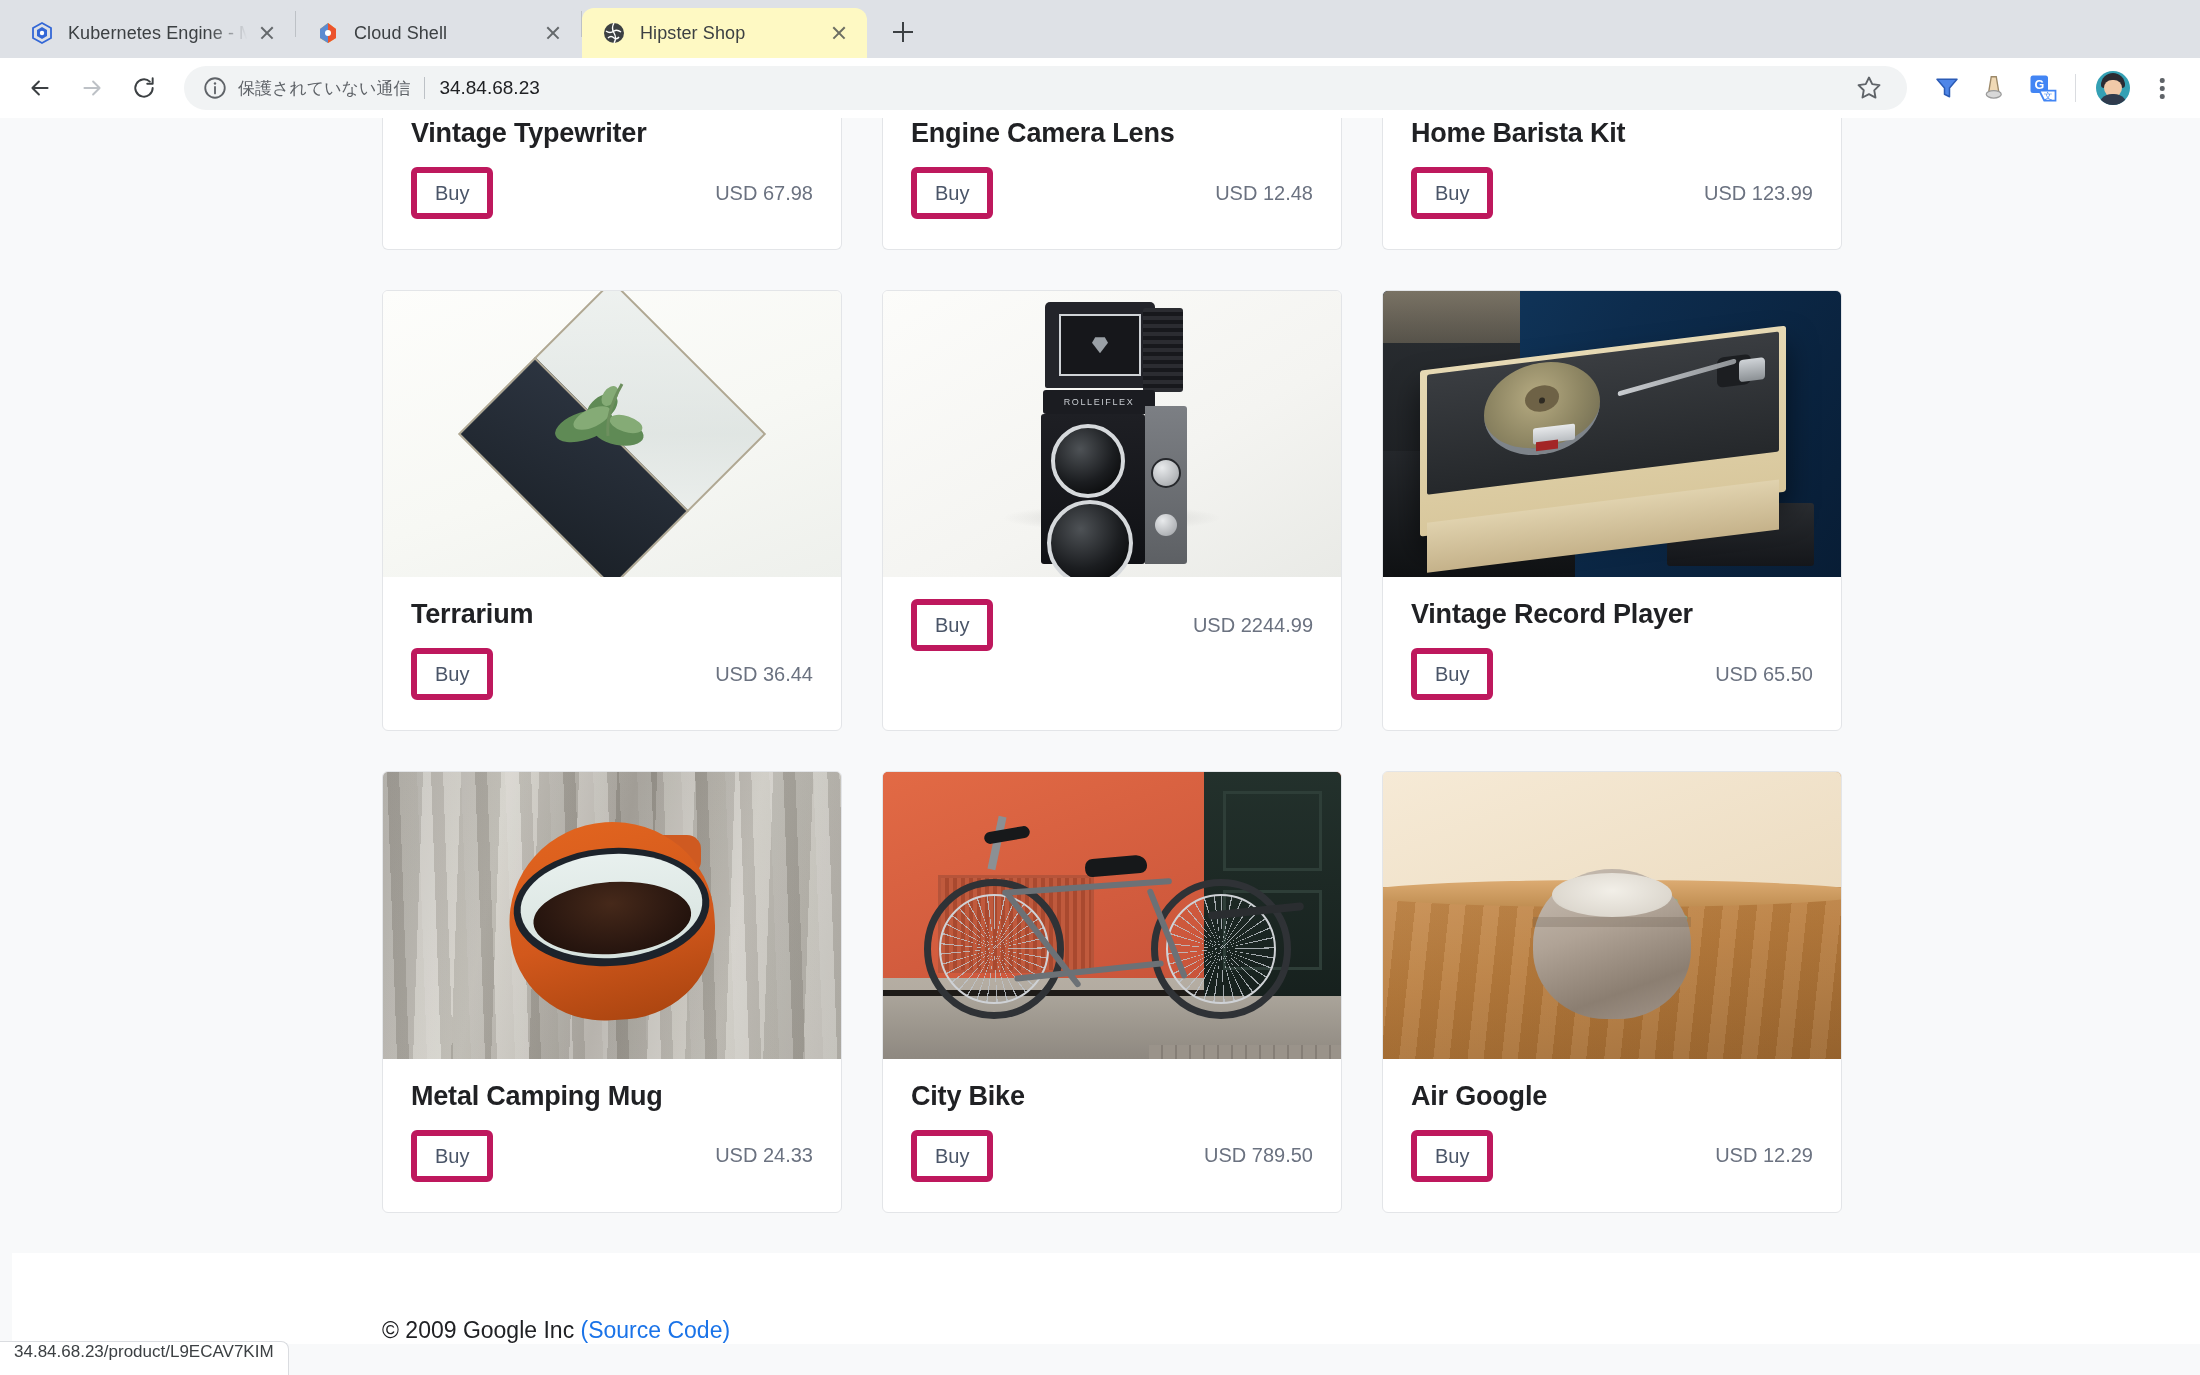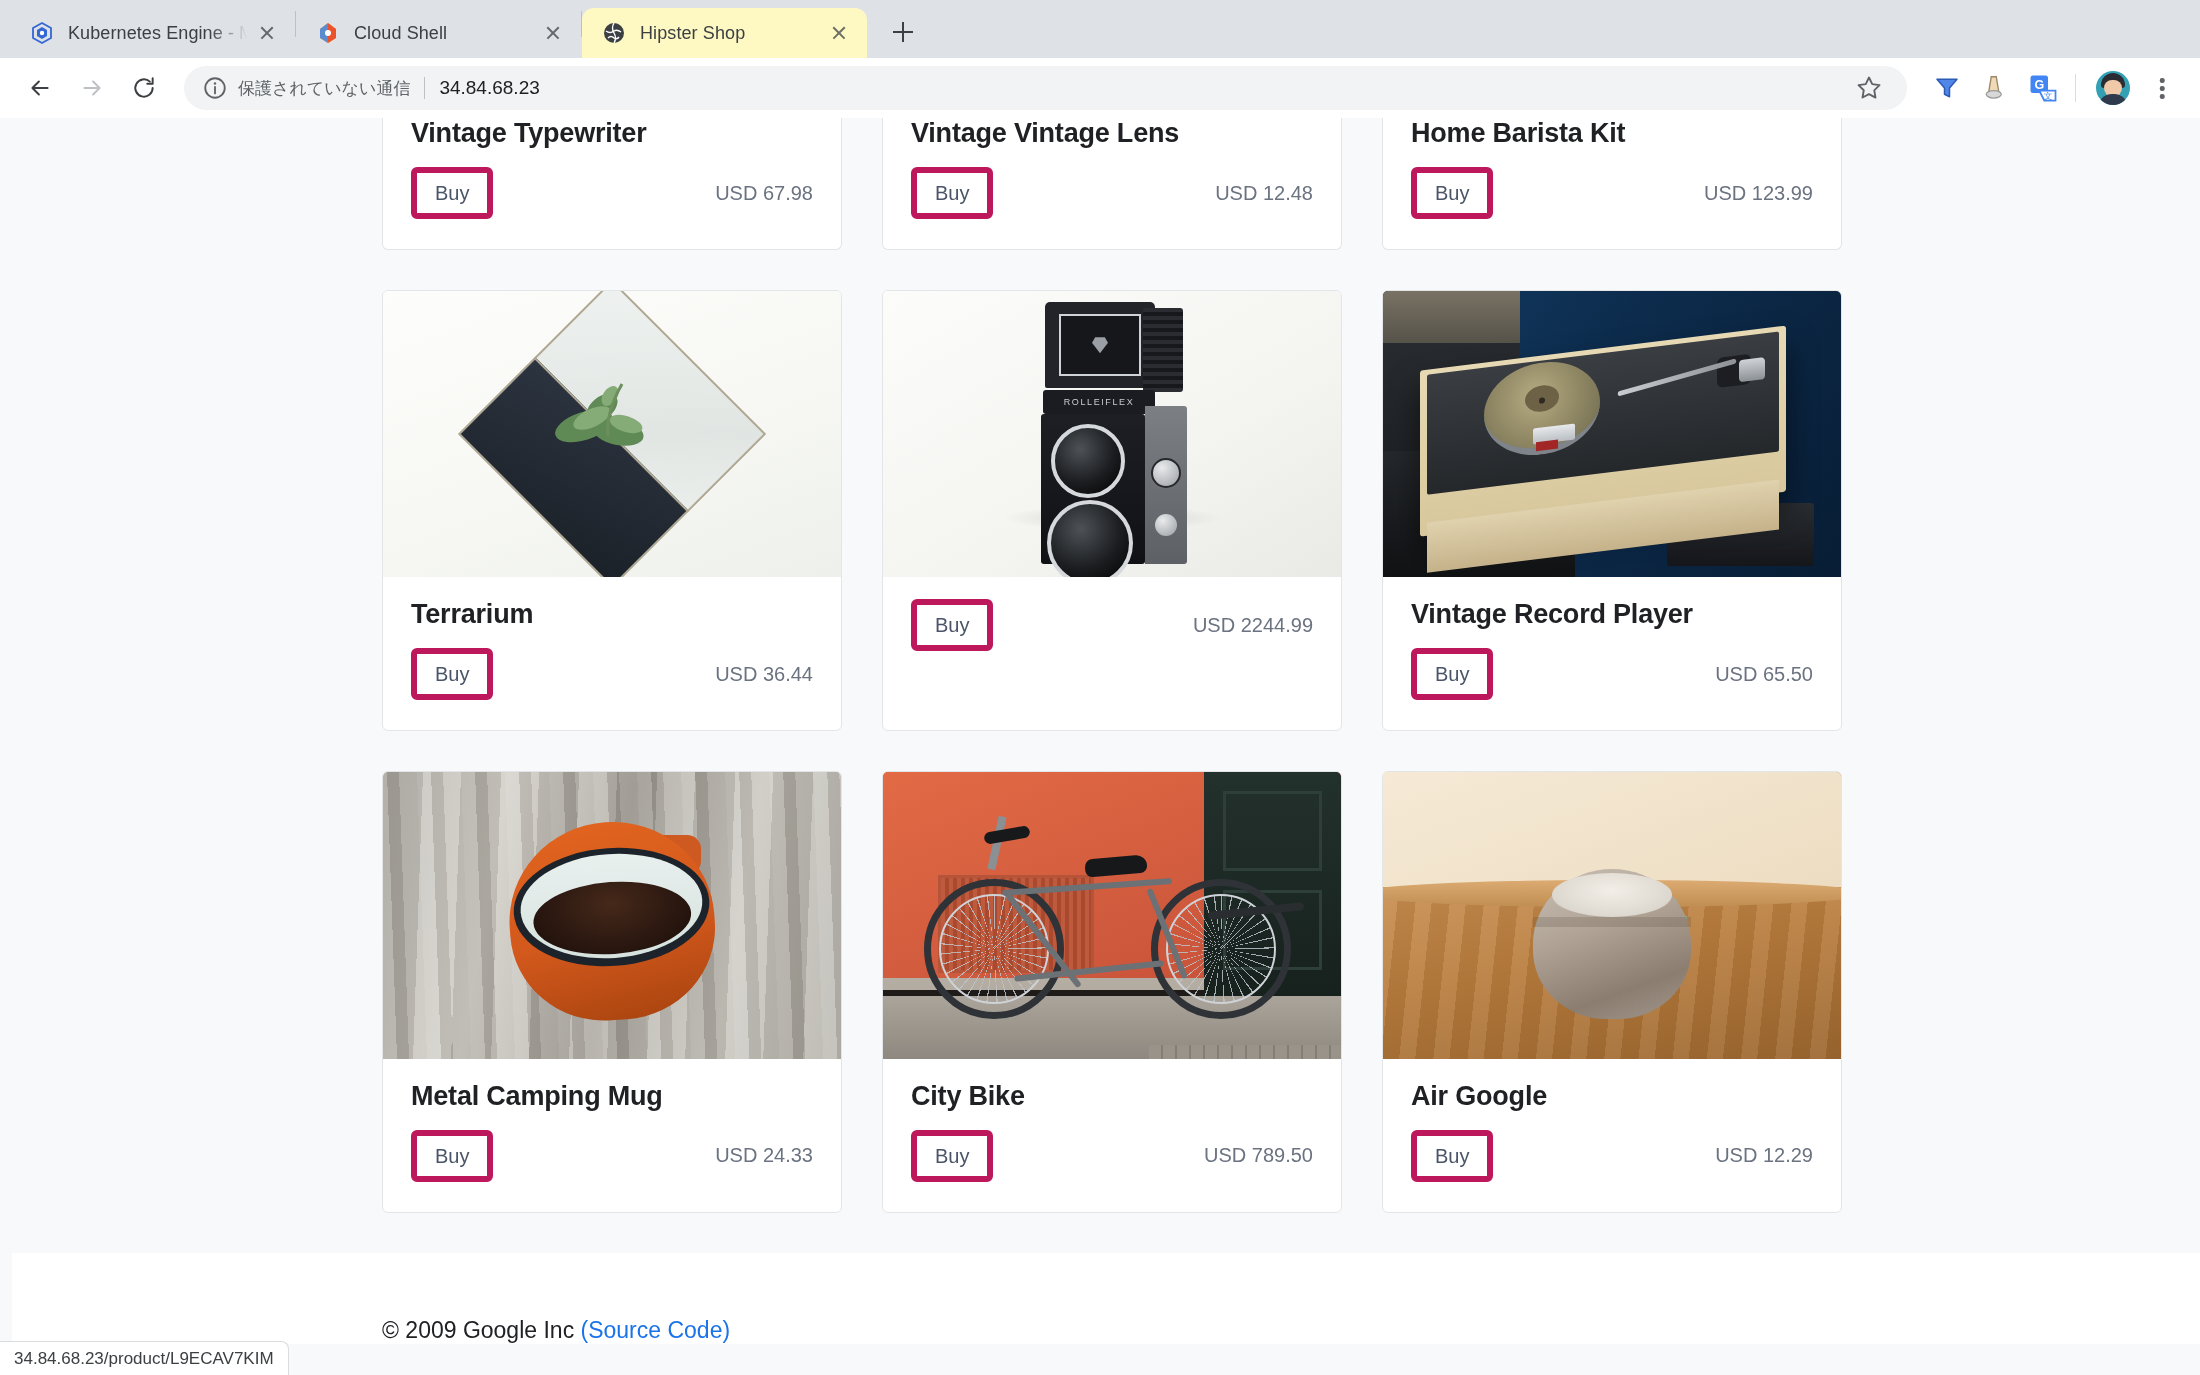--- a/index.html
+++ b/index.html
@@ -116,21 +116,21 @@
 
   .footer-band { background: #ffffff; width: 100%; padding: 64px 370px 0 370px; }
   .footer-text { font-size: 23px; color: #202124; }
   .footer-link { color: #1a73e8; text-decoration: none; }
 
   
   .statusbar {
     position: absolute; left: 0; bottom: 0; height: 34px;
     background: #ffffff; border-top-right-radius: 8px; border-right: 1px solid #dadce0;
     border-top: 1px solid #dadce0;
-    display: flex; align-items: center; padding: 0 14px; font-size: 17px; color: #3c4043;
+    display: flex; align-items: flex-start; padding: 0 14px; font-size: 17px; color: #3c4043;
     z-index: 40;
   }
 
   
   
   .sc-terrarium { background: linear-gradient(160deg,#fdfdfb 0%,#f7f8f4 55%,#eef0ec 100%); }
   .terr-diamond {
     position: absolute; left: 50%; top: 50%; width: 218px; height: 218px;
     transform: translate(-50%,-50%) rotate(45deg);
     background: linear-gradient(135deg, rgba(236,240,238,.85) 0%, rgba(215,222,220,.7) 50%, rgba(245,247,245,.9) 100%);
@@ -392,21 +392,21 @@
             <div class="card-body" style="padding-top:0">
               <div class="card-title">Vintage Typewriter</div>
               <div class="card-foot">
                 <button class="buy-btn">Buy</button>
                 <span class="price">USD 67.98</span>
               </div>
             </div>
           </div>
           <div class="card clipped">
             <div class="card-body" style="padding-top:0">
-              <div class="card-title">Vintage Vintage Lens</div>
+              <div class="card-title">Engine Camera Lens</div>
               <div class="card-foot">
                 <button class="buy-btn">Buy</button>
                 <span class="price">USD 12.48</span>
               </div>
             </div>
           </div>
           <div class="card clipped">
             <div class="card-body" style="padding-top:0">
               <div class="card-title">Home Barista Kit</div>
               <div class="card-foot">

